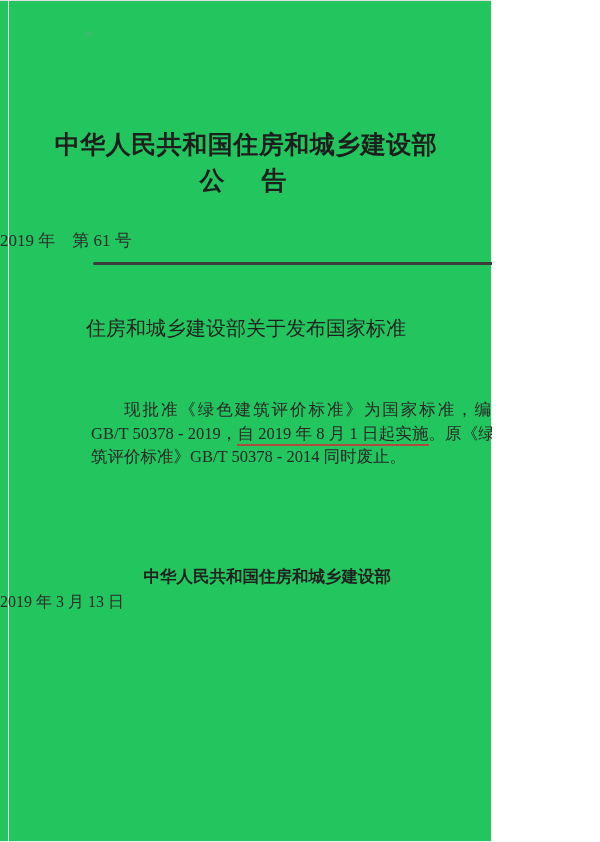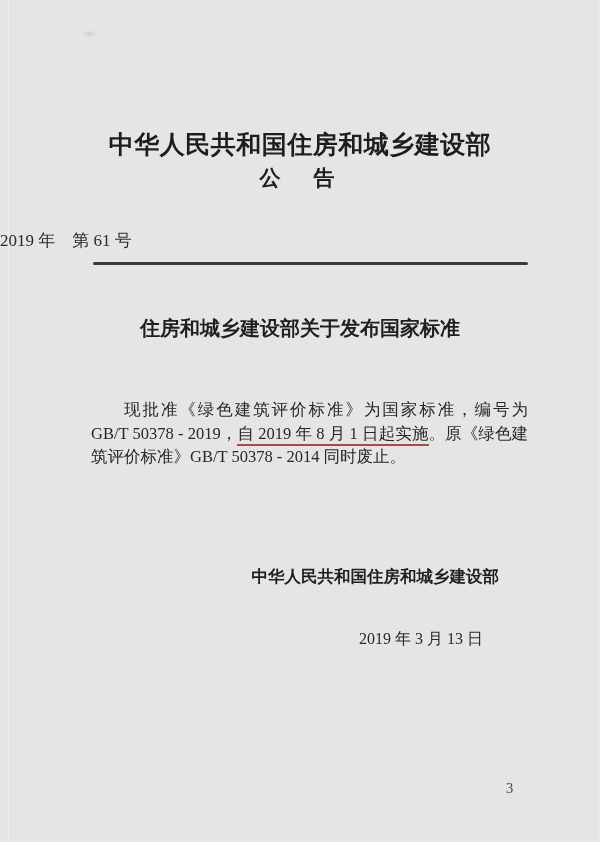--- a/index.html
+++ b/index.html
@@ -2,23 +2,23 @@
 <html style="--underline-red: #b0493f; --rule-dark: #3c3c3c;"><head>
 <meta charset="utf-8">
 <style>
   html, body {
     margin: 0;
     padding: 0;
     background: #ffffff;
   }
   .page {
     position: relative;
-    width: 600px;
+    width: 492px;
     height: 842px;
-    background: #e5e5e5;
+    background: #22c55e;
     overflow: hidden;
     font-family: "Liberation Serif", "DejaVu Serif", serif;
     color: #262626;
   }
   
   .edge-top {
     position: absolute; top: 0; left: 0;
     width: 100%; height: 1px;
     background: #e2e2e2;
   }
@@ -50,21 +50,21 @@
     text-align: center;
     font-size: 25px;
     font-weight: bold;
     letter-spacing: 0.5px;
     color: #1d1d1d;
   }
   .announce {
     position: absolute; top: 164px; left: 0;
     width: 100%;
     text-align: center;
-    font-size: 21px;
+    font-size: 25px;
     font-weight: bold;
     letter-spacing: 6px;
     color: #1d1d1d;
   }
   .docnum {
     position: absolute; top: 229px; left: 0;
     width: 100%;
     text-align: left;
     font-size: 17px;
     color: #2a2a2a;
@@ -73,21 +73,21 @@
     position: absolute; top: 262px; left: 93px;
     width: 435px; height: 3px;
     background: var(--rule-dark, #3c3c3c);
     border-radius: 2px;
   }
   .subject {
     position: absolute; top: 313px; left: 0;
     width: 100%;
     text-align: center;
     font-size: 20px;
-    font-weight: bold;
+    font-weight: normal;
     line-height: 31px;
     color: #1f1f1f;
   }
   .bodytext {
     position: absolute; top: 398px; left: 91px;
     width: 437px;
     font-size: 16.5px;
     line-height: 23.7px;
     text-align: justify;
     color: #272727;
@@ -107,25 +107,22 @@
     padding-right: 101px;
     text-align: right;
     font-size: 16.5px;
     font-weight: bold;
     color: #1f1f1f;
   }
   .sign-date {
     position: absolute; top: 592px; left: 0;
     width: 100%;
     box-sizing: border-box;
-    padding-right: 117px;
-    text-align: right;
     font-size: 16px;
     color: #2a2a2a;
-    margin-top: 37px;
   }
   .pagenum {
     position: absolute; top: 780px; left: 506px;
     font-size: 14.5px;
     color: #4a4a4a;
   }
 </style>
 </head>
 <body>
 

